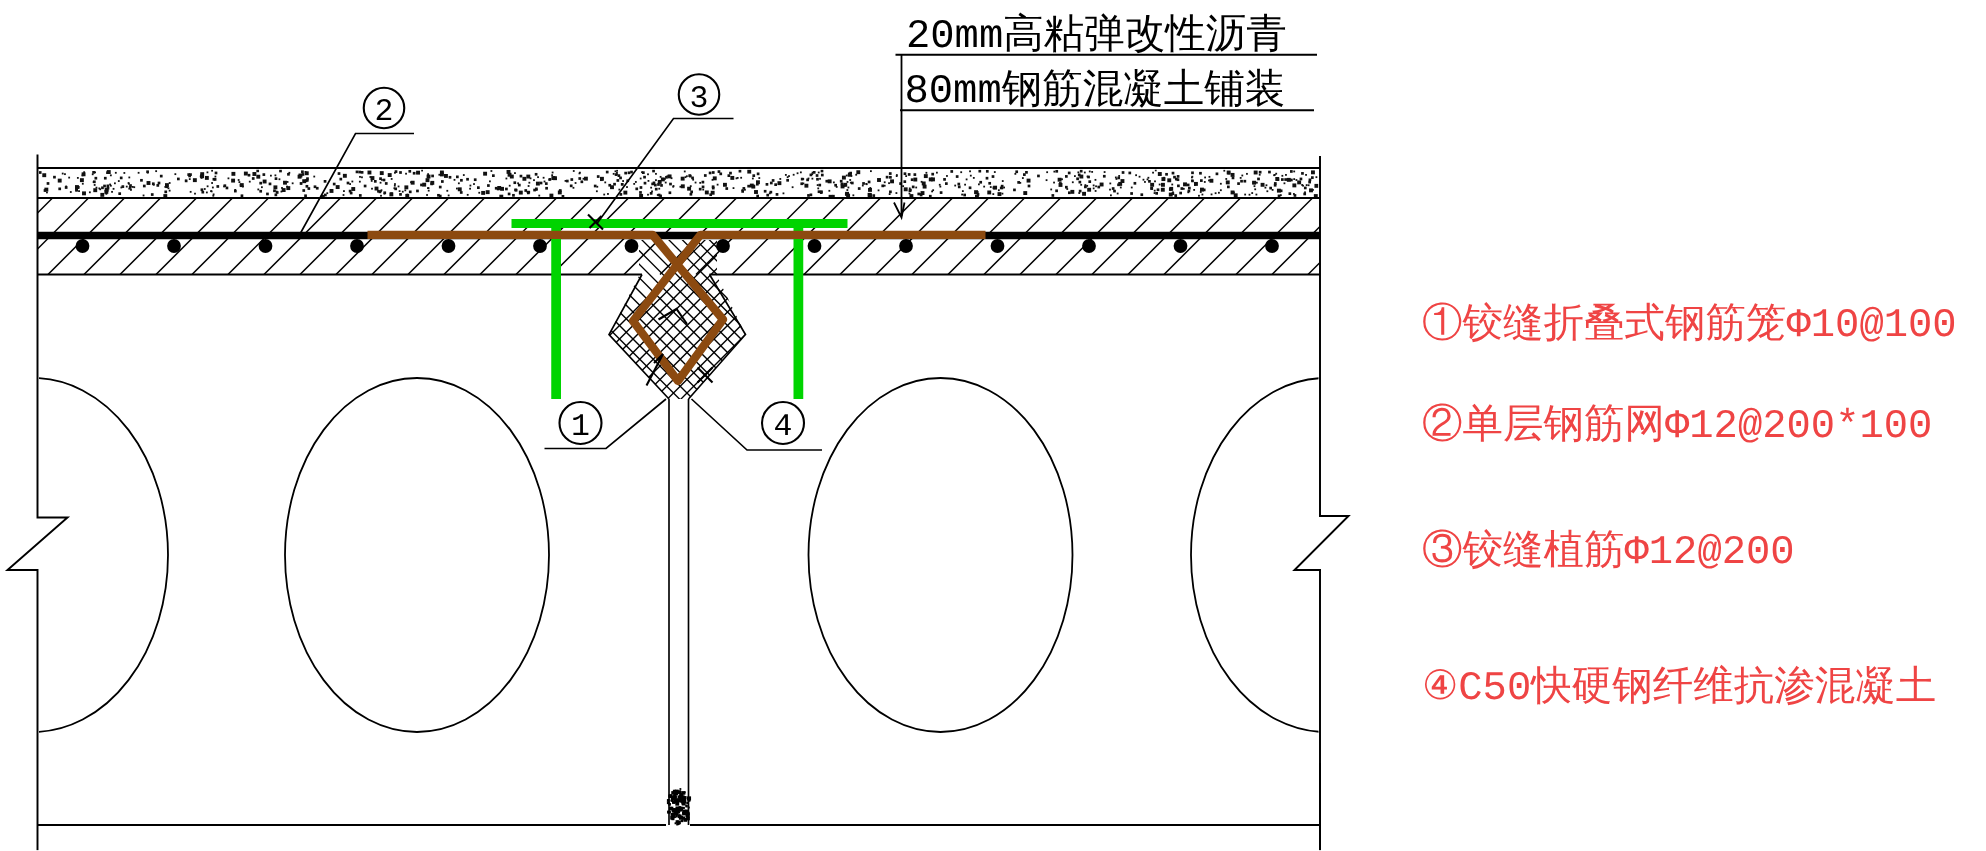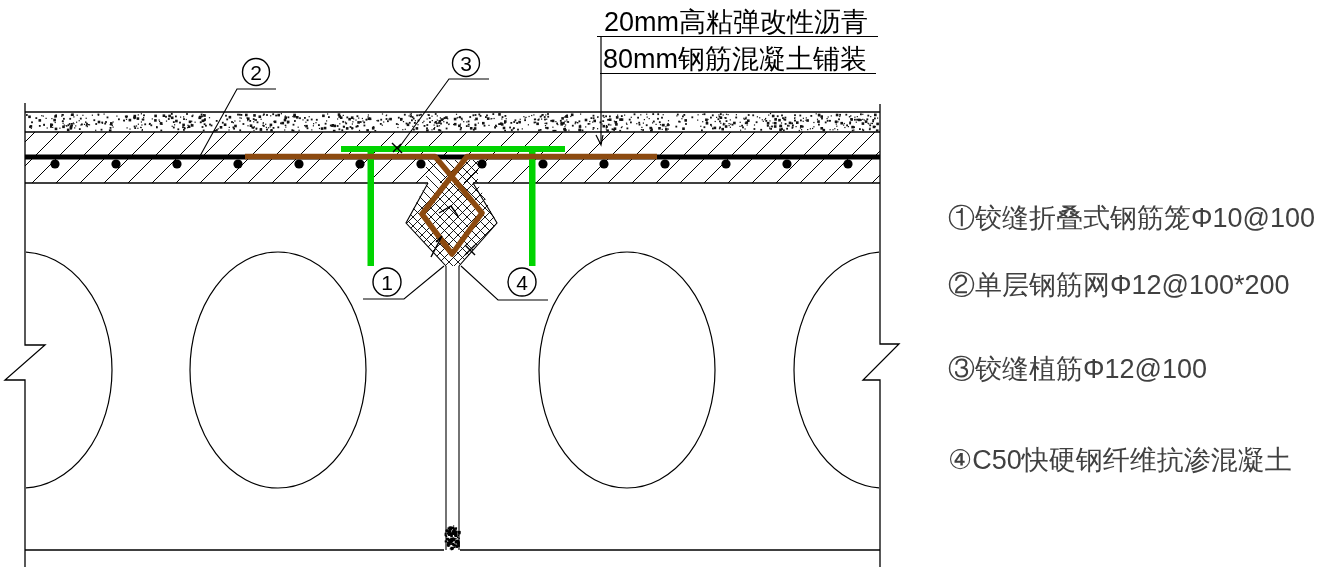--- a/index.html
+++ b/index.html
@@ -1,20 +1,20 @@
 <!DOCTYPE html>
 <html><head>
 <meta charset="utf-8">
 <style>
   html,body{margin:0;padding:0;background:#ffffff;}
   .canvas{position:relative;width:1324px;height:567px;background:#fff;overflow:hidden;
-          font-family:Liberation Sans, sans-serif;}
+          font-family:Liberation Mono, monospace;}
   svg{position:absolute;left:0;top:0;}
   .legend{position:absolute;left:948px;top:0;width:376px;}
-  .legend-item{position:absolute;left:0;font-size:27px;color:#404040;white-space:nowrap;
+  .legend-item{position:absolute;left:0;font-size:27px;color:#ef4444;white-space:nowrap;
                letter-spacing:0px;line-height:30px;}
   .toplabel{font-size:27px;}
   text{fill:#000;}
 </style>
 </head>
 <body>
 
 <div class="canvas">
 
 <svg width="1324" height="567" viewBox="0 0 1324 567">
@@ -1297,18 +1297,18 @@
     <text x="466" y="71" text-anchor="middle" stroke="none" fill="#000">3</text>
     <circle cx="387" cy="282" r="14"></circle>
     <text x="387" y="290" text-anchor="middle" stroke="none" fill="#000">1</text>
     <circle cx="522" cy="282" r="14"></circle>
     <text x="522" y="290" text-anchor="middle" stroke="none" fill="#000">4</text>
   </g>
 </svg>
 
 <div class="legend">
   <div class="legend-item" style="top:203px">①铰缝折叠式钢筋笼Φ10@100</div>
-  <div class="legend-item" style="top:270px">②单层钢筋网Φ12@100*200</div>
-  <div class="legend-item" style="top:354px">③铰缝植筋Φ12@100</div>
+  <div class="legend-item" style="top:270px">②单层钢筋网Φ12@200*100</div>
+  <div class="legend-item" style="top:354px">③铰缝植筋Φ12@200</div>
   <div class="legend-item" style="top:445px">④C50快硬钢纤维抗渗混凝土</div>
 </div>
 
 </div>
 
 </body></html>

